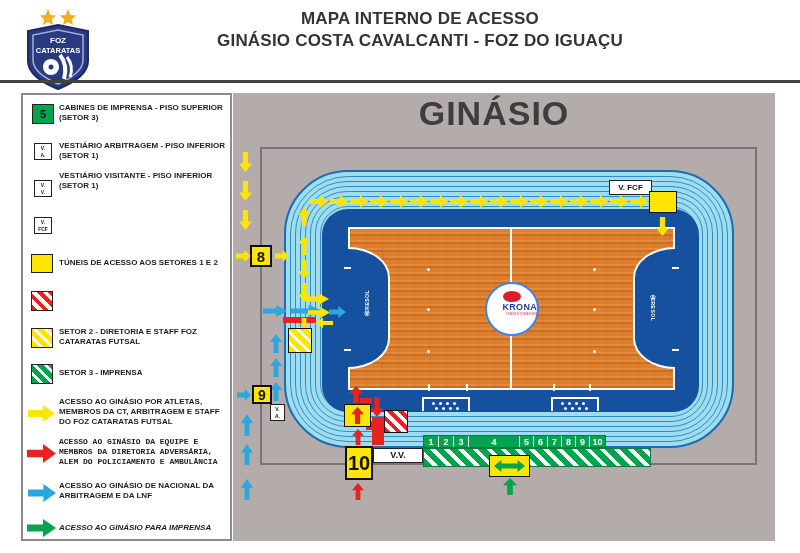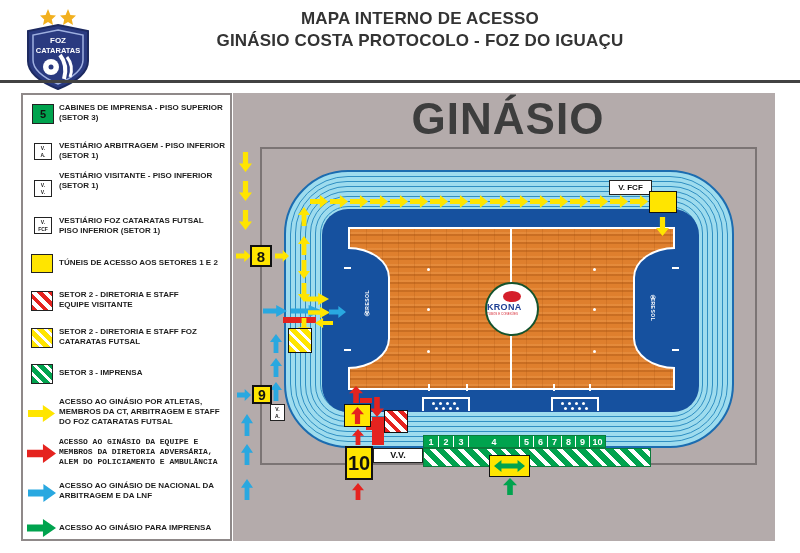--- a/index.html
+++ b/index.html
@@ -8,22 +8,22 @@
 
   
   .title{position:absolute;left:100px;top:8px;width:640px;text-align:center;
          font-weight:bold;font-size:17px;line-height:22px;color:#333;letter-spacing:.2px;}
   .divider{position:absolute;left:0;top:80px;width:800px;height:3px;background:#424242;}
 
   
   .legend{position:absolute;left:21px;top:93px;width:211px;height:448px;
           background:#fff;border:2px solid #8f8989;box-sizing:border-box;}
   .graypanel{position:absolute;left:233px;top:93px;width:542px;height:448px;background:#b4abab;}
-  .map-title{position:absolute;left:328px;top:94px;width:360px;text-align:center;
-             font-size:44px;font-weight:bold;color:#3d3d3d;letter-spacing:1px;}
+  .map-title{position:absolute;left:314px;top:94px;width:360px;text-align:center;
+             font-size:34px;font-weight:bold;color:#3d3d3d;letter-spacing:1px;}
   .map-box{position:absolute;left:260px;top:147px;width:497px;height:318px;
            border:2px solid #7b7474;box-sizing:border-box;}
 
   
   .li-text{position:absolute;left:36px;font-size:8px;font-weight:bold;line-height:10px;
            white-space:pre-line;color:#1d1d1d;width:170px;}
   .sw{position:absolute;box-sizing:border-box;border:1px solid #222;}
   .sw-green5{left:9px;width:22px;height:20px;background:#00a34e;color:#111;
              font-size:11px;font-weight:bold;text-align:center;line-height:19px;}
   .sw-vbox{left:11px;width:18px;height:17px;background:#fff;font-size:5px;font-weight:bold;
@@ -57,21 +57,21 @@
   .dbox{position:absolute;top:247px;width:42px;height:122px;background:#16519f;box-sizing:border-box;}
   .d-left{left:348px;border:2px solid #fff;border-left:none;border-radius:0 84px 84px 0/0 61px 61px 0;}
   .d-right{left:633px;border:2px solid #fff;border-right:none;border-radius:84px 0 0 84px/61px 0 0 61px;}
   .cresol{position:absolute;color:#fff;font-size:5px;font-weight:bold;letter-spacing:.5px;
           writing-mode:vertical-rl;}
   .dot{position:absolute;width:3px;height:3px;background:#fff;border-radius:50%;}
   .tickv{position:absolute;width:2px;height:7px;background:#fff;}
   .tickh{position:absolute;width:7px;height:2px;background:#fff;}
   .centerline{position:absolute;left:510px;top:229px;width:2px;height:159px;background:#fff;}
   .ccircle{position:absolute;left:485px;top:282px;width:54px;height:54px;background:#fff;
-           border:2px solid #14532d;border-radius:50%;box-sizing:border-box;text-align:left;}
+           border:2px solid #3b82f6;border-radius:50%;box-sizing:border-box;text-align:right;}
   .krona-mark{width:18px;height:11px;background:#d51f2b;border-radius:50%;margin:7px auto 1px;}
   .krona-txt{font-size:9px;font-weight:bold;color:#1c3f94;letter-spacing:.3px;line-height:9px;}
   .krona-sub{font-size:3px;color:#d51f2b;line-height:4px;}
   .bench{position:absolute;top:397px;width:48px;height:14px;border:2px solid #fff;border-bottom:none;box-sizing:border-box;}
   .bdots{position:absolute;width:3px;height:3px;background:#fff;border-radius:50%;
          box-shadow:7px 0 #fff,14px 0 #fff,21px 0 #fff,3px 5px #fff,10px 5px #fff,17px 5px #fff,24px 5px #fff;}
 
   .gate{position:absolute;background:#ffe500;border:2px solid #111;box-sizing:border-box;
         font-weight:bold;color:#111;text-align:center;}
   .wlabel{position:absolute;background:#fff;border:1.5px solid #222;box-sizing:border-box;
@@ -103,21 +103,21 @@
     <path d="M40 27 L65 32 V57 Q65 70 40 81 Q15 70 15 57 V32 Z" fill="none" stroke="#9fb0e0" stroke-width="1.5"></path>
     <text x="40" y="40" text-anchor="middle" font-size="8" font-weight="bold" fill="#fff" font-family="Liberation Sans, sans-serif">FOZ</text>
     <text x="40" y="50" text-anchor="middle" font-size="7.5" font-weight="bold" fill="#fff" font-family="Liberation Sans, sans-serif">CATARATAS</text>
     <circle cx="33" cy="64" r="8" fill="#fff"></circle>
     <circle cx="33" cy="64" r="2.5" fill="#2a3a80"></circle>
     <path d="M42 52 q8 10 4 24" stroke="#fff" stroke-width="4" fill="none"></path>
     <path d="M49 54 q7 9 3 20" stroke="#fff" stroke-width="3" fill="none"></path>
   </svg>
   <div class="title">
     <div>MAPA INTERNO DE ACESSO</div>
-    <div>GINÁSIO COSTA PROTOCOLO - FOZ DO IGUAÇU</div>
+    <div>GINÁSIO COSTA CAVALCANTI - FOZ DO IGUAÇU</div>
   </div>
   <div class="divider"></div>
 
   <div class="graypanel"></div>
   <div class="map-title">GINÁSIO</div>
   <div class="map-box"></div>
 
   <div class="legend">
     <div class="sw sw-green5" style="top:9px;">5</div>
     <div class="li-text" style="top:8px;">CABINES DE IMPRENSA - PISO SUPERIOR
@@ -128,29 +128,25 @@
     <div class="li-text" style="top:46px;">VESTIÁRIO ARBITRAGEM - PISO INFERIOR
 (SETOR 1)</div>
 
     <div class="sw sw-vbox" style="top:85px;">V.
 V.</div>
     <div class="li-text" style="top:76px;">VESTIÁRIO VISITANTE - PISO INFERIOR
 (SETOR 1)</div>
 
     <div class="sw sw-vbox" style="top:122px;">V.
 FCF</div>
-    <div class="li-text" style="top:121px;">VESTIÁRIO FOZ CATARATAS FUTSAL
-PISO INFERIOR (SETOR 1)</div>
 
     <div class="sw sw-yellow" style="top:159px;"></div>
     <div class="li-text" style="top:163px;">TÚNEIS DE ACESSO AOS SETORES 1 E 2</div>
 
     <div class="sw sw-hatch hatch-red" style="top:196px;"></div>
-    <div class="li-text" style="top:195px;">SETOR 2 - DIRETORIA E STAFF
-EQUIPE VISITANTE</div>
 
     <div class="sw sw-hatch hatch-yellow" style="top:233px;"></div>
     <div class="li-text" style="top:232px;">SETOR 2 - DIRETORIA E STAFF FOZ
 CATARATAS FUTSAL</div>
 
     <div class="sw sw-hatch hatch-green" style="top:269px;"></div>
     <div class="li-text" style="top:273px;">SETOR 3 - IMPRENSA</div>
 
     <div class="arw arw-right c-yellow" style="left:5px;top:310px;width:27px;height:17px;"></div>
     <div class="li-text" style="top:302px;">ACESSO AO GINÁSIO POR ATLETAS,
@@ -160,21 +156,21 @@
     <div class="arw arw-right c-red" style="left:4px;top:349px;width:29px;height:19px;"></div>
     <div class="li-text" style="top:342px;font-family:Liberation Mono, monospace;">ACESSO AO GINÁSIO DA EQUIPE E
 MEMBROS DA DIRETORIA ADVERSÁRIA,
 ALEM DO POLICIAMENTO E AMBULÂNCIA</div>
 
     <div class="arw arw-right c-blue" style="left:5px;top:389px;width:28px;height:18px;"></div>
     <div class="li-text" style="top:386px;">ACESSO AO GINÁSIO DE NACIONAL DA
 ARBITRAGEM E DA LNF</div>
 
     <div class="arw arw-right c-green" style="left:4px;top:424px;width:29px;height:18px;"></div>
-    <div class="li-text" style="top:428px;">ACESSO AO GINÁSIO PARA IMPRENSA</div>
+    <div class="li-text" style="top:428px;font-style:italic;">ACESSO AO GINÁSIO PARA IMPRENSA</div>
   </div>
 
   <div class="track">
     <div class="lane" style="inset:4px;border-radius:58px;"></div>
     <div class="lane" style="inset:9px;border-radius:52px;"></div>
     <div class="lane" style="inset:14px;border-radius:47px;"></div>
     <div class="lane" style="inset:19px;border-radius:42px;"></div>
     <div class="lane" style="inset:24px;border-radius:37px;"></div>
     <div class="lane" style="inset:29px;border-radius:32px;"></div>
     <div class="lane" style="inset:34px;border-radius:28px;"></div>

